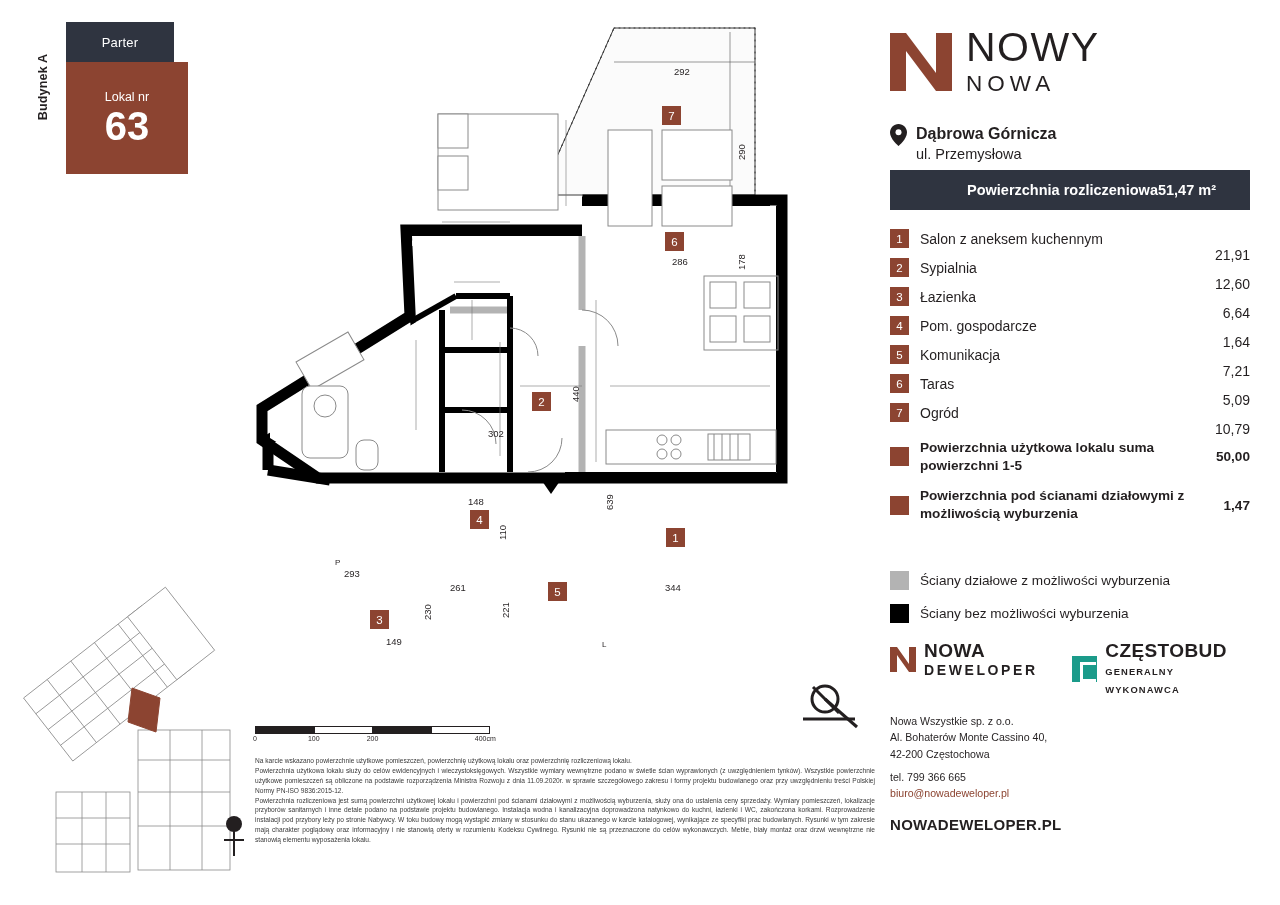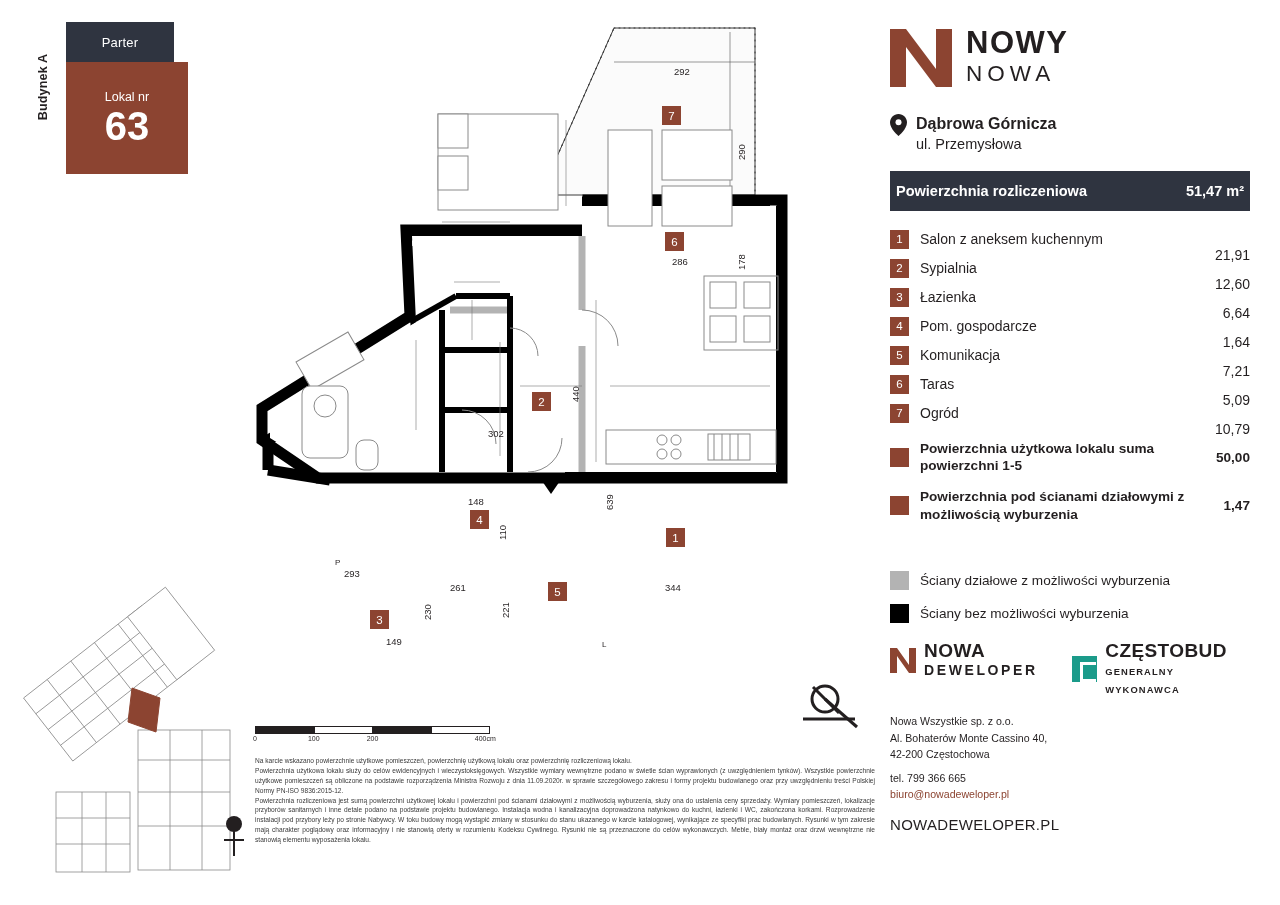--- a/index.html
+++ b/index.html
@@ -61,32 +61,32 @@
 
   
   .north-small { position:absolute; left:214px; top:810px; width:40px; height:50px; }
   .north-big { position:absolute; left:795px; top:675px; width:70px; height:70px; }
 
   
   .panel { position:absolute; left:890px; top:28px; width:360px; }
 
   .logo-row { display:flex; align-items:center; gap:14px; }
   .logo-mark { width:62px; height:58px; flex:0 0 auto; }
-  .logo-text .l1 { font-size:31px; font-weight:bold; letter-spacing:1.5px; line-height:.95; color:#231f20; }
+  .logo-text .l1 { font-size:41px; font-weight:normal; letter-spacing:1.5px; line-height:.95; color:#231f20; }
   .logo-text .l2 { font-size:22.5px; letter-spacing:5px; color:#231f20; margin-top:4px; }
 
   .addr { display:flex; align-items:flex-start; gap:9px; margin-top:26px; }
   .pin { width:17px; height:22px; flex:0 0 auto; margin-top:1px; }
   .addr .a1 { font-size:16px; font-weight:bold; color:#231f20; line-height:1.35; }
   .addr .a2 { font-size:14.5px; color:#231f20; line-height:1.35; }
 
   .area-bar {
-    margin-top:16px; background:#2f3440; color:#fff;
-    height:40px; display:flex; align-items:center; justify-content:space-between;
-    padding:0 6px; font-size:14.5px; font-weight:bold;
+    margin-top:6px; background:#2f3440; color:#fff;
+    height:40px; display:flex; align-items:center; justify-content:flex-end;
+    padding:0 34px; font-size:14.5px; font-weight:bold;
   }
 
   .rooms { margin-top:14px; }
   .room {
     display:flex; align-items:center; height:29px; font-size:14px;
   }
   .room .idx {
     width:19px; height:19px; background:#8c4431; color:#fff;
     font-size:11.5px; display:flex; align-items:center; justify-content:center;
     margin-right:11px; flex:0 0 auto;
@@ -116,21 +116,21 @@
   .cz-mark { width:26px; height:26px; background:#1b9b8a; position:relative; }
   .cz-mark:after {
     content:""; position:absolute; left:8px; top:6px; width:13px; height:14px;
     border:3.5px solid #fff; border-left-color:#fff; border-right:none; background:transparent;
   }
   .cz-t1 { font-size:19px; font-weight:bold; letter-spacing:.4px; line-height:1; color:#231f20; }
   .cz-t2 { font-size:9.4px; font-weight:bold; letter-spacing:1.1px; color:#231f20; margin-top:2px; }
 
   .contact { margin-top:16px; font-size:10.6px; line-height:1.55; color:#231f20; }
   .contact .mail { color:#8c4431; }
-  .site { margin-top:14px; font-size:15px; font-weight:normal; letter-spacing:.3px; }
+  .site { margin-top:14px; font-size:15px; font-weight:bold; letter-spacing:.3px; }
 
   
   .chip {
     position:absolute; width:19px; height:19px; background:#8c4431; color:#fff;
     font-size:11.5px; display:flex; align-items:center; justify-content:center;
   }
   .dim {
     position:absolute; font-size:9.5px; color:#231f20; white-space:nowrap;
   }
   .dim.vert { transform:rotate(-90deg); transform-origin:left top; }

